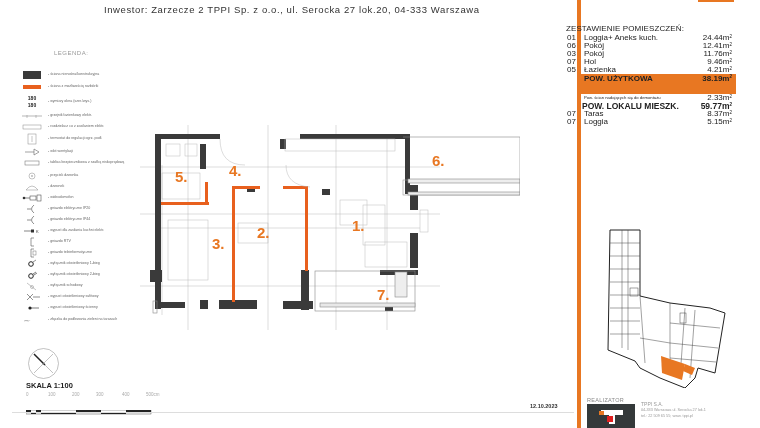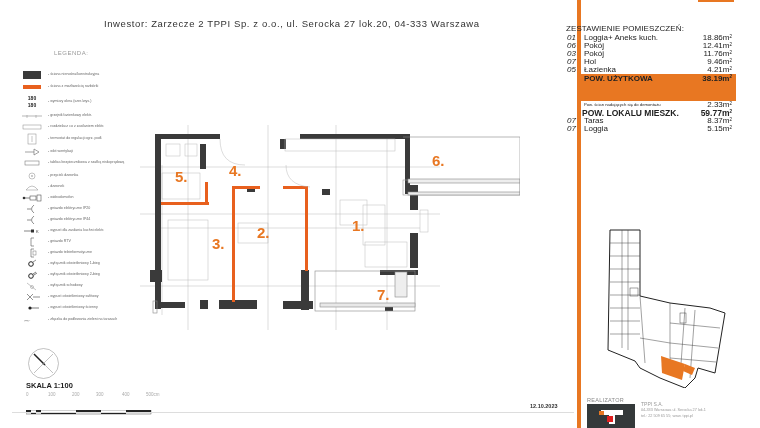--- a/index.html
+++ b/index.html
@@ -1,19 +1,19 @@
 <!DOCTYPE html>
 <html><head>
 <meta charset="utf-8">
 <style>
   * { margin:0; padding:0; box-sizing:border-box; }
   html, body { width:760px; height:428px; background:#ffffff; overflow:hidden; }
   body { position:relative; font-family:"Liberation Sans", sans-serif; color:#222; }
 
-  .investor { position:absolute; left:82px; top:18px; font-size:9.5px; letter-spacing:0.6px; color:#333;padding-left:22px; }
+  .investor { position:absolute; left:82px; top:4px; font-size:9.5px; letter-spacing:0.6px; color:#333;padding-left:22px; }
 
   .orange-bar { position:absolute; left:577px; top:0; width:4px; height:428px; background:#e87722; }
   .top-tab { position:absolute; left:698px; top:0; width:36px; height:2px; background:#e87722; }
 
   
   .legend { position:absolute; left:22px; top:50px; width:130px; }
   .legend-title { position:absolute; left:32px; top:0; font-size:6px; color:#999; letter-spacing:0.5px; }
   .leg-item { position:absolute; left:0; width:130px; height:10px; font-size:3.6px; color:#666; }
   .leg-sym { position:absolute; left:0; top:0; width:20px; height:10px; display:flex; align-items:center; justify-content:center; }
   .leg-text { position:absolute; left:26px; top:2px; white-space:nowrap; }
@@ -27,24 +27,24 @@
   .scale-title { position:absolute; left:26px; top:381px; font-size:7.5px; font-weight:bold; color:#222; }
   .scale-ticks { position:absolute; left:26px; top:392px; width:150px; height:8px; font-size:4.5px; color:#aaa; }
   .scale-bar { position:absolute; left:26px; top:401px; }
   .bottom-line { position:absolute; left:12px; top:412px; width:562px; height:1px; background:#ddd; }
   .date { position:absolute; left:530px; top:403px; font-size:5.5px; font-weight:bold; color:#333; }
 
   
   .summary { position:absolute; left:566px; top:24px; width:170px; font-size:8px; color:#222; }
   .sum-title { font-size:8px; margin-bottom:1px; letter-spacing:0.1px; }
   .row { position:relative; height:8px; line-height:8px; }
-  .row .no { position:absolute; left:1px;font-style:italic; }
+  .row .no { position:absolute; left:1px; }
   .row .name { position:absolute; left:18px; }
   .row .area { position:absolute; right:4px; }
-  .row.hl { background:#e87722; margin-left:12px; height:27px; line-height:9px; }
+  .row.hl { background:#e87722; margin-left:12px; height:20px; line-height:9px; }
   .row.hl .name { left:6px; font-weight:bold; color:#222; }
   .row.hl .area { font-weight:bold; }
   .row.small { font-size:4.2px; height:8px; }
   .row.small .name { left:18px; }
   .row.small .area { font-size:8px; }
   .row.bold .name { left:16px; font-weight:bold; font-size:8.5px; }
   .row.bold .area { font-weight:bold; font-size:8.5px; }
   sup { font-size:4.5px; vertical-align:top; line-height:6px; }
 
   .keyplan { position:absolute; left:600px; top:228px; width:150px; height:160px; }
@@ -379,21 +379,21 @@
   </svg>
 </div>
 <div class="bottom-line"></div>
 <div class="date">12.10.2023</div>
 
 <div class="summary">
   <div class="sum-title">ZESTAWIENIE POMIESZCZEŃ:</div>
   <div class="row">
       <span class="no">01</span>
       <span class="name">Loggia+ Aneks kuch.</span>
-      <span class="area"><span>18.86m</span><sup>2</sup></span>
+      <span class="area"><span>24.44m</span><sup>2</sup></span>
     </div>
   <div class="row">
       <span class="no">06</span>
       <span class="name">Pokój</span>
       <span class="area"><span>12.41m</span><sup>2</sup></span>
     </div>
   <div class="row">
       <span class="no">03</span>
       <span class="name">Pokój</span>
       <span class="area"><span>11.76m</span><sup>2</sup></span>

